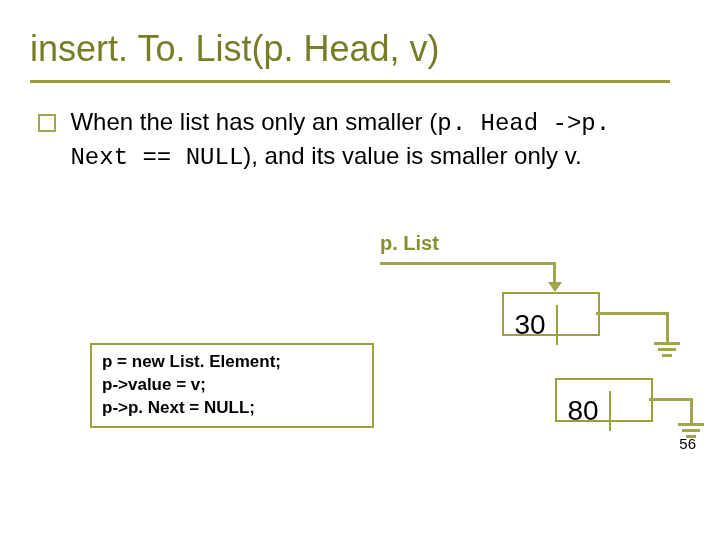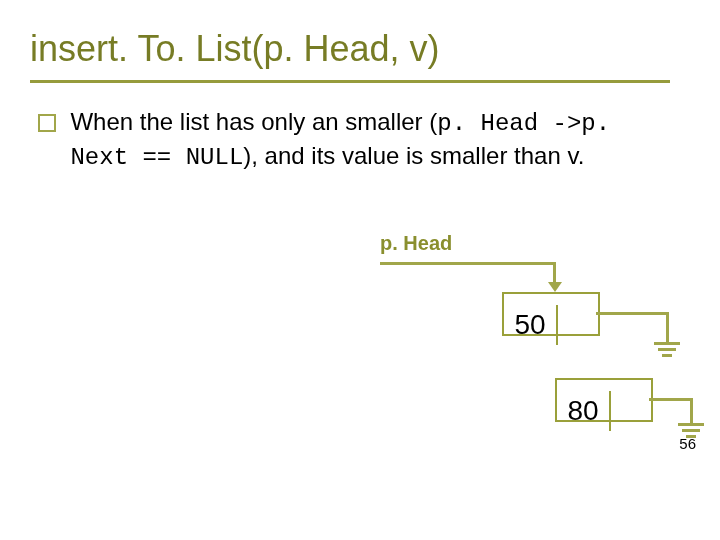--- a/index.html
+++ b/index.html
@@ -38,43 +38,48 @@
 <body>
 
 <div class="slide">
 
   <div class="title">insert. To. List(p. Head, v)</div>
   <div class="title-rule"></div>
 
   <div class="bullet-row">
     <span class="bullet-box"></span>
     <span class="bullet-text">
-      <span>When the list has only an smaller  (</span><span class="mono">p. Head -&gt;p. Next == NULL</span><span>), and its value is smaller than v.</span>
+      <span>When the list has only an smaller  (</span><span class="mono">p. Head -&gt;p. Next == NULL</span><span>), and its value is smaller only v.</span>
     </span>
   </div>
 
-  <div class="label-phead">p. Head</div>
+  <div class="label-phead">p. List</div>
   <div class="arw-head-h"></div>
   <div class="arw-head-v"></div>
   <div class="arw-head-tip"></div>
 
   <div class="node node50">
-    <span class="node-val">50</span><span class="node-ptr"></span>
+    <span class="node-val">30</span><span class="node-ptr"></span>
   </div>
   <div class="l50h"></div>
   <div class="l50v"></div>
   <div class="l50g1"></div>
   <div class="l50g2"></div>
   <div class="l50g3"></div>
 
   <div class="node node90">
     <span class="node-val">80</span><span class="node-ptr"></span>
   </div>
   <div class="l90h"></div>
   <div class="l90v"></div>
   <div class="l90g1"></div>
   <div class="l90g2"></div>
   <div class="l90g3"></div>
 
+  <div class="codebox code1">
+    <div>p = new List. Element;</div>
+    <div>p-&gt;value = v;</div>
+    <div>p-&gt;p. Next = NULL;</div>
+  </div>
 
 
   <div class="pagenum">56</div>
 </div>
 
 </body></html>

